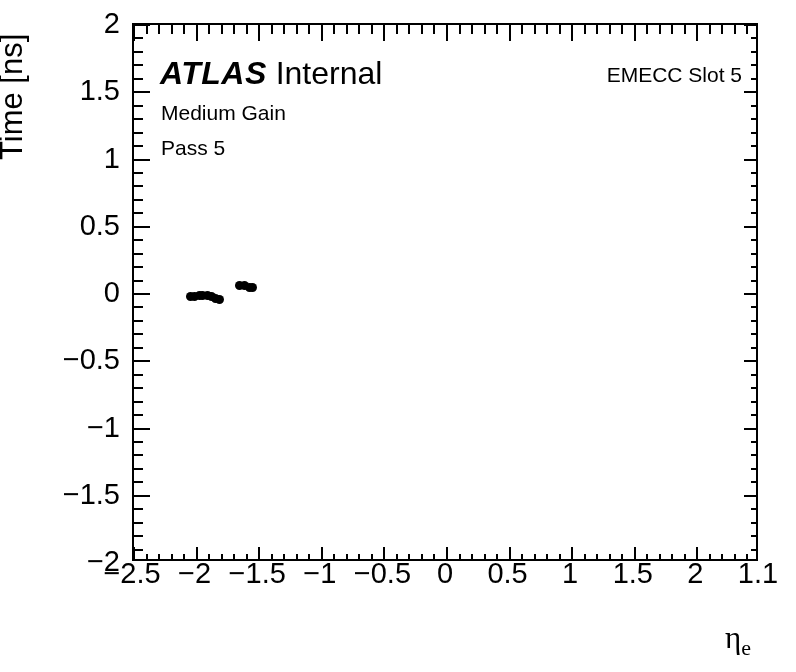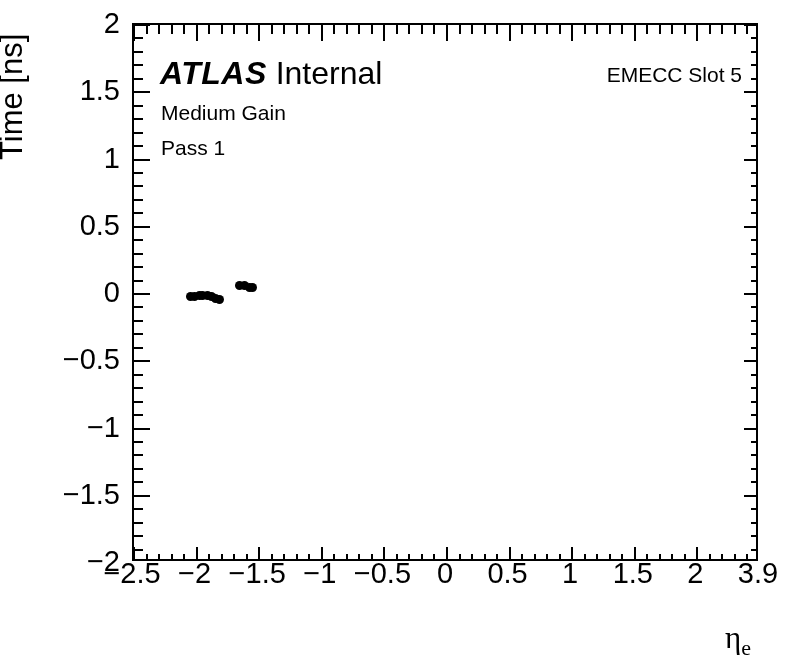--- a/index.html
+++ b/index.html
@@ -173,21 +173,21 @@
       <div class="ticklabel ticklabel-x" style="left: 132px;">−2.5</div>
       <div class="ticklabel ticklabel-x" style="left: 194.6px;">−2</div>
       <div class="ticklabel ticklabel-x" style="left: 257.2px;">−1.5</div>
       <div class="ticklabel ticklabel-x" style="left: 319.8px;">−1</div>
       <div class="ticklabel ticklabel-x" style="left: 382.4px;">−0.5</div>
       <div class="ticklabel ticklabel-x" style="left: 445px;">0</div>
       <div class="ticklabel ticklabel-x" style="left: 507.6px;">0.5</div>
       <div class="ticklabel ticklabel-x" style="left: 570.2px;">1</div>
       <div class="ticklabel ticklabel-x" style="left: 632.8px;">1.5</div>
       <div class="ticklabel ticklabel-x" style="left: 695.4px;">2</div>
-      <div class="ticklabel ticklabel-x" style="left: 758px;">3.9</div>
+      <div class="ticklabel ticklabel-x" style="left: 758px;">1.1</div>
     </div>
 
   <div id="plot-frame">
     <div id="plot-canvas">
       <div id="ticks-layer">
           <div class="tick tick-x" style="left: -1px; top: 522px; height: 16px;"></div>
           <div class="tick tick-x" style="left: -1px; top: 0px; height: 16px;"></div>
           <div class="tick tick-x" style="left: 11.52px; top: 529px; height: 9px;"></div>
           <div class="tick tick-x" style="left: 11.52px; top: 0px; height: 9px;"></div>
           <div class="tick tick-x" style="left: 24.04px; top: 529px; height: 9px;"></div>
@@ -390,18 +390,18 @@
           <div class="marker" style="left: 110.176px; top: 260.93px; background: rgb(0, 0, 0);"></div>
           <div class="errbar" style="left: 115.184px; top: 259.585px; height: 5.38px;"></div>
           <div class="marker" style="left: 115.184px; top: 262.275px; background: rgb(0, 0, 0);"></div>
           <div class="errbar" style="left: 118.94px; top: 259.585px; height: 5.38px;"></div>
           <div class="marker" style="left: 118.94px; top: 262.275px; background: rgb(0, 0, 0);"></div>
         </div>
 
       <div class="ann" id="ann-line2">Medium Gain</div>
 
       <div class="ann" id="ann-atlas"><span class="atlas-word">ATLAS</span><span class="atlas-status"> Internal</span></div>
-      <div class="ann" id="ann-line3">Pass 1</div>
+      <div class="ann" id="ann-line3">Pass 5</div>
       <div class="ann" id="ann-topright">EMECC Slot 5</div>
     </div>
   </div>
 
 </div>
 
 </body></html>

